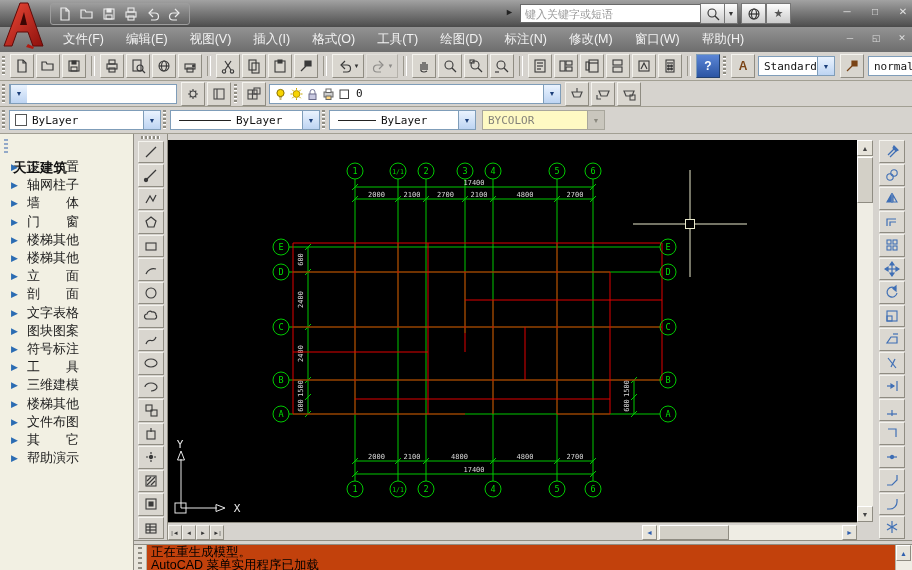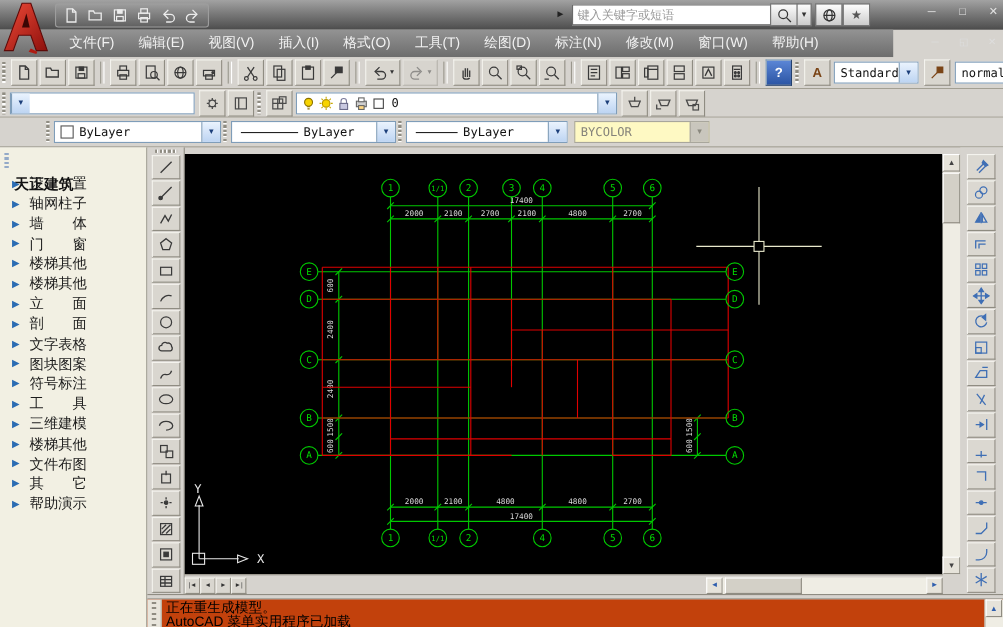--- a/index.html
+++ b/index.html
@@ -27,32 +27,32 @@
   #search-drop{left:724px;top:3px;width:12px;font-size:7px;color:#333;}
   #comm-btn{left:741px;top:3px;width:23px;}
   #fav-btn{left:766px;top:3px;width:23px;}
   .winctl{display:flex;gap:6px;}
   #winctl-top{left:836px;top:5px;}
   .wbtn{width:22px;height:15px;color:#e3e3e3;font-size:10px;line-height:14px;text-align:center;}
   .gl-min::before{content:"─";} .gl-max::before{content:"□";}
   .gl-close::before{content:"✕";} .gl-restore::before{content:"◱";}
 
   
-  #menubar{left:0;top:27px;width:812px;height:25px;
+  #menubar{left:0;top:27px;width:912px;height:25px;
     background:linear-gradient(180deg,#939393,#6d6d6d);display:flex;align-items:center;padding-left:52px;box-sizing:border-box;}
   .menu-item{color:#f2f2f2;font-size:12.5px;padding:3px 11px;white-space:pre;}
   #winctl-menu{left:840px;top:31px;} 
   #winctl-menu .wbtn{width:20px;height:14px;font-size:9px;color:#ddd;}
 
   
   .trow{left:0;width:912px;background:#d6d3ce;border-bottom:1px solid #a29f93;
     display:flex;align-items:center;box-sizing:border-box;}
   #row1{top:52px;height:29px;}
   #row2{top:81px;height:26px;}
-  #row3{top:107px;height:27px;padding-left:40px;}
+  #row3{top:107px;height:27px;}
   .tbtn{width:22px;height:22px;display:flex;align-items:center;justify-content:center;flex:0 0 auto;
     border:1px solid;border-color:#f4f3ee #8f8c82 #8f8c82 #f4f3ee;background:#d9d6cf;margin:0 1px;}
   .tbtn.wide{width:30px;gap:1px;}
   .tbtn.disabled{opacity:.45;}
   .tsep{width:2px;height:20px;border-left:1px solid #9a978d;border-right:1px solid #fff;margin:0 4px;flex:0 0 auto;}
   .vgrip{width:3px;height:20px;margin:0 4px 0 2px;flex:0 0 auto;
     background:repeating-linear-gradient(180deg,#8f8c82 0 2px,#fff 2px 3px,transparent 3px 4px);}
   .dropchev{font-size:6px;color:#333;}
   .field{height:20px;background:#fff;border:1px solid #7f9db9;display:flex;align-items:center;
     font-size:11px;color:#111;box-sizing:border-box;}

